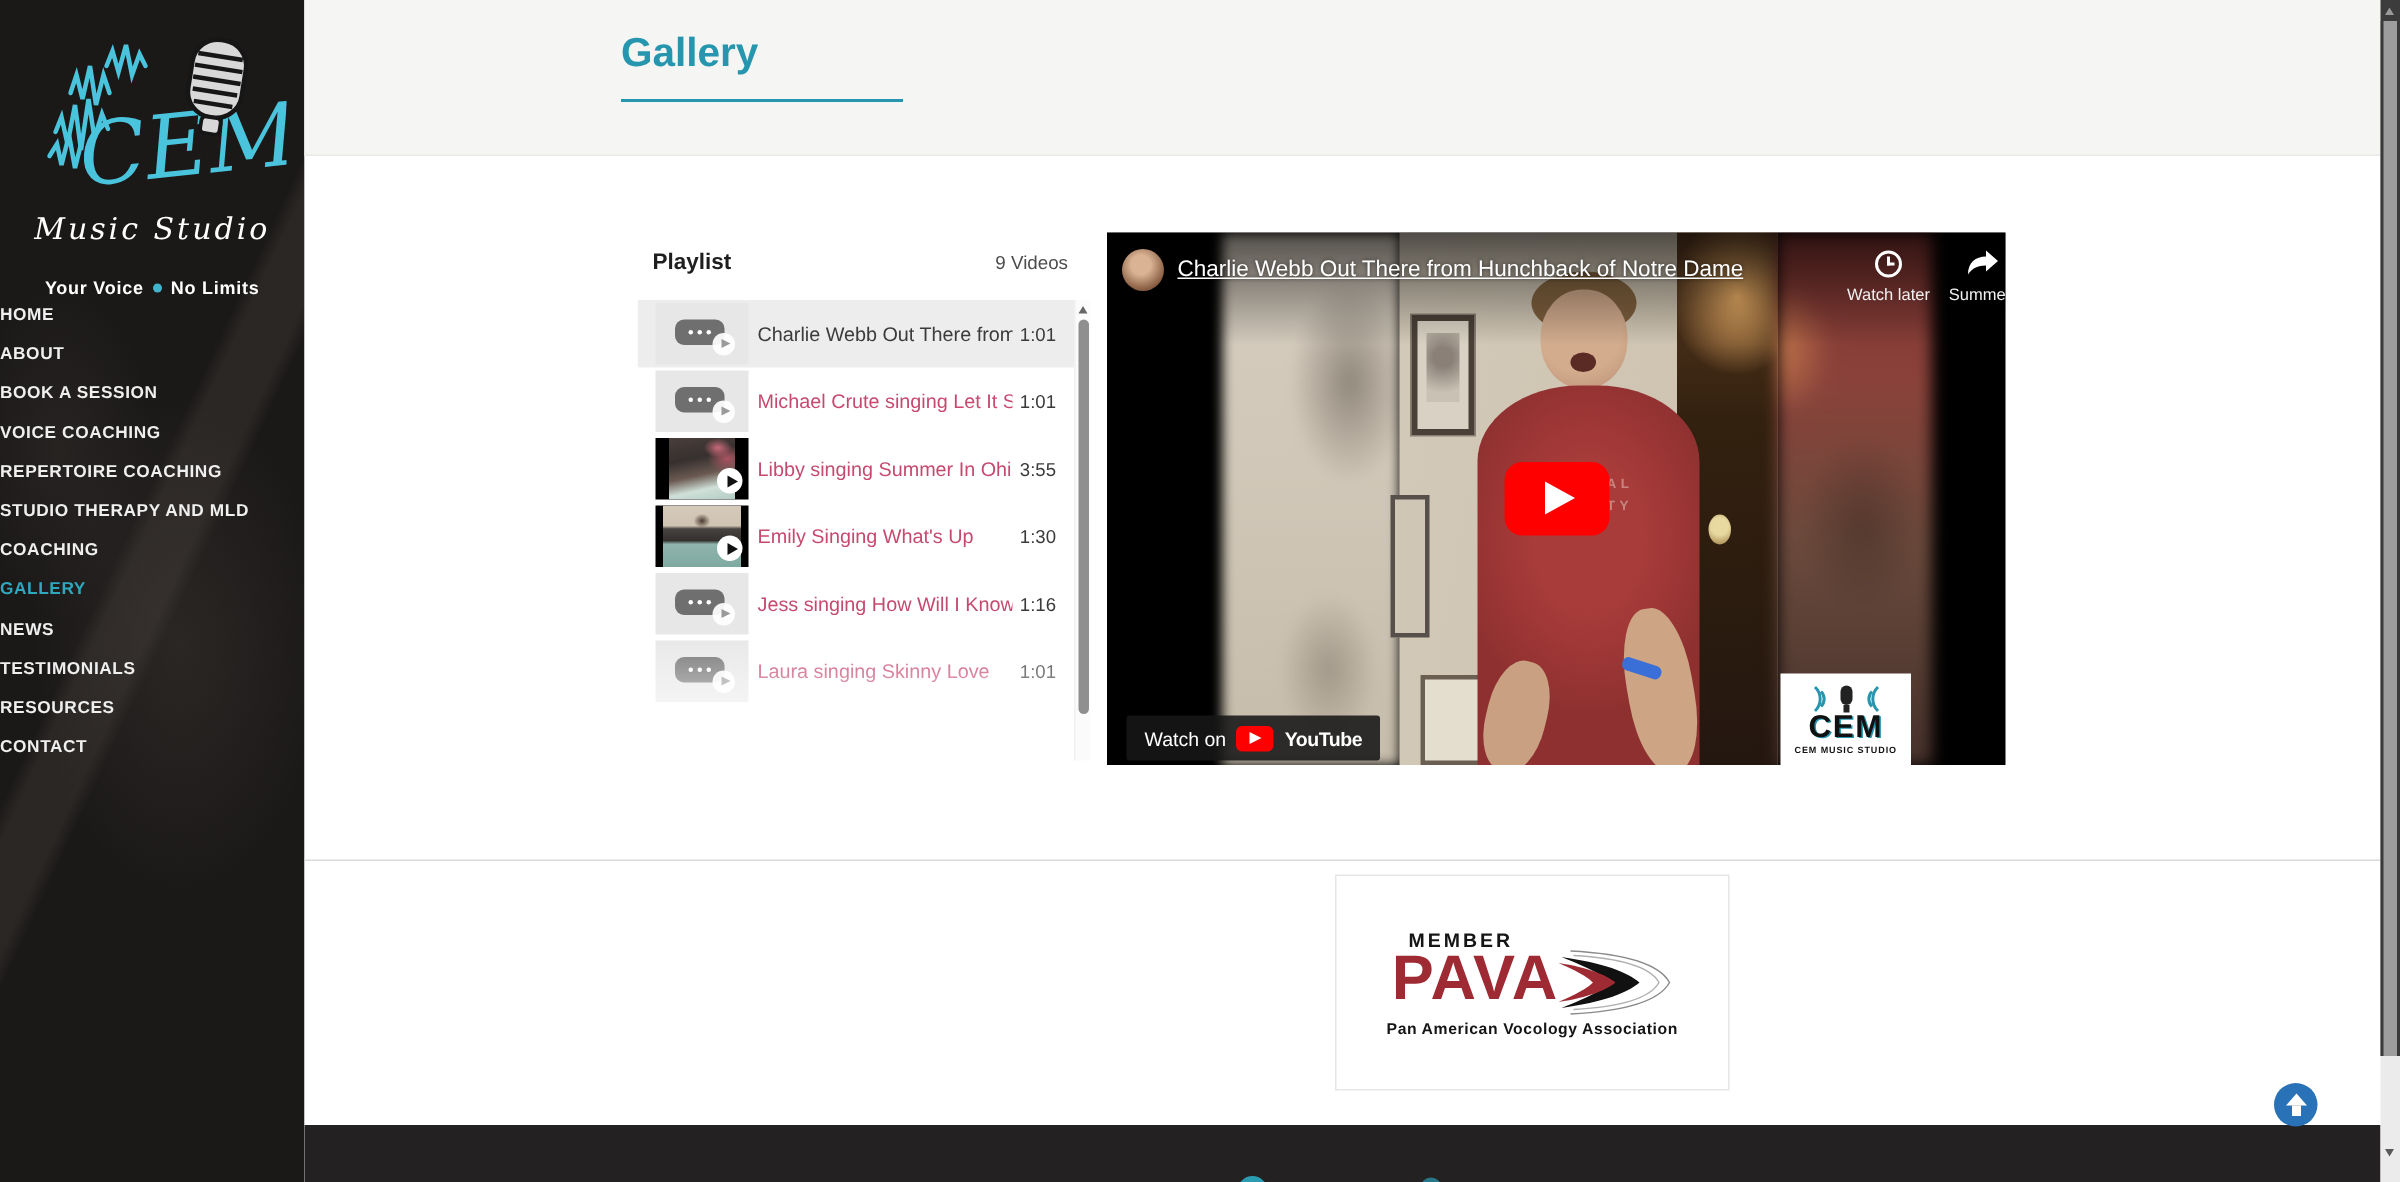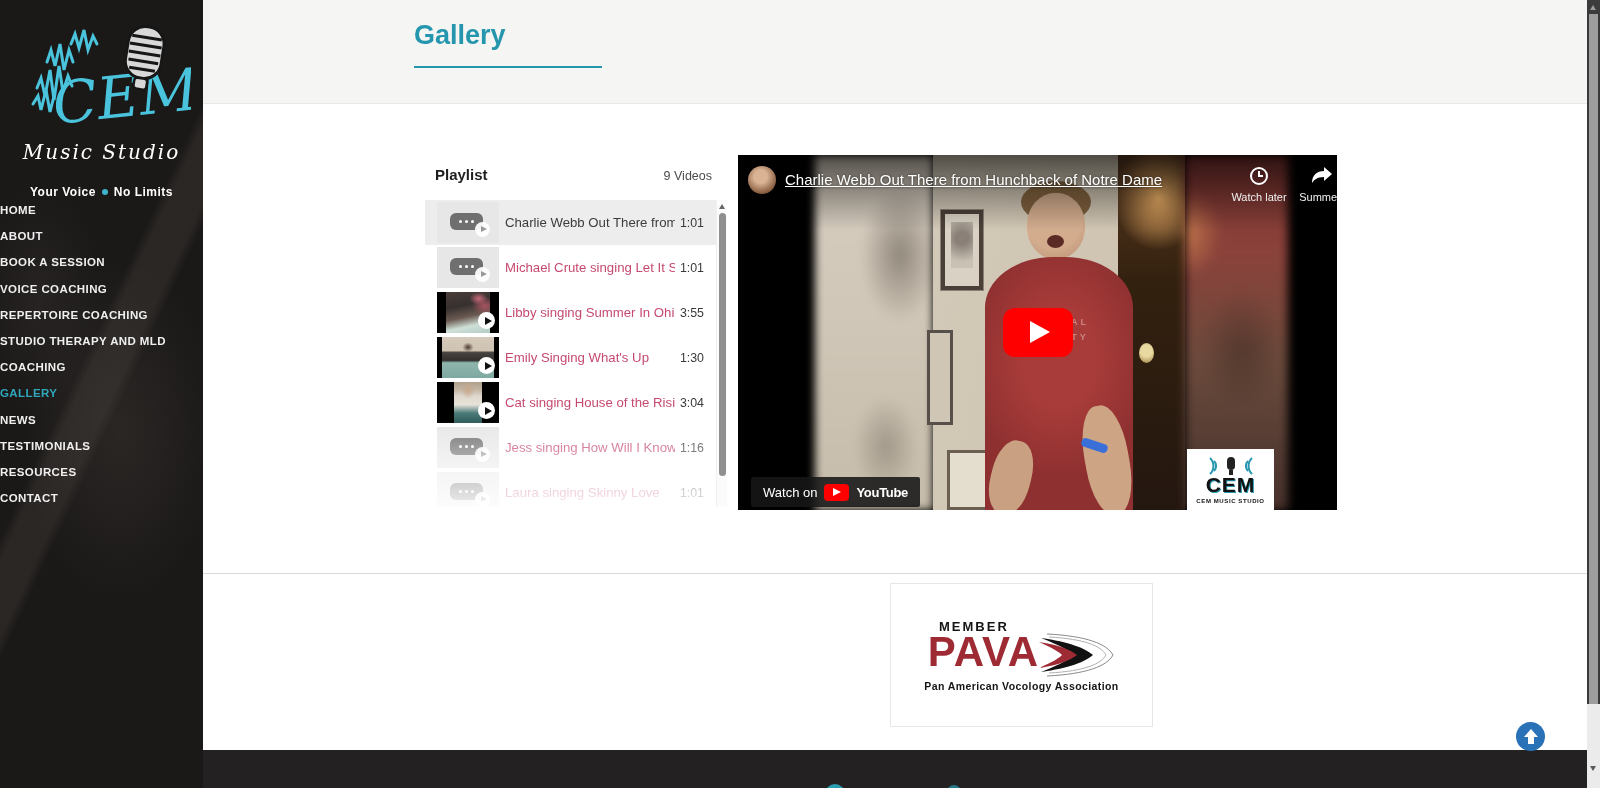--- a/index.html
+++ b/index.html
@@ -273,27 +273,20 @@
         <div class="pl-dur">3:55</div>
       </div>
       <div class="pl-row">
         <div class="pl-thumb timg t-emily">
           <div class="timg-play"></div>
         </div>
         <div class="pl-title">Emily Singing What's Up</div>
         <div class="pl-dur">1:30</div>
       </div>
       <div class="pl-row">
-        <div class="pl-thumb timg t-cat">
-          <div class="timg-play"></div>
-        </div>
-        <div class="pl-title">Cat singing House of the Risi</div>
-        <div class="pl-dur">3:04</div>
-      </div>
-      <div class="pl-row">
         <div class="pl-thumb ph">
           <div class="ph-pill">
               <i></i>
               <i></i>
               <i></i>
             </div>
           <div class="ph-play"></div>
         </div>
         <div class="pl-title">Jess singing How Will I Know</div>
         <div class="pl-dur">1:16</div>

